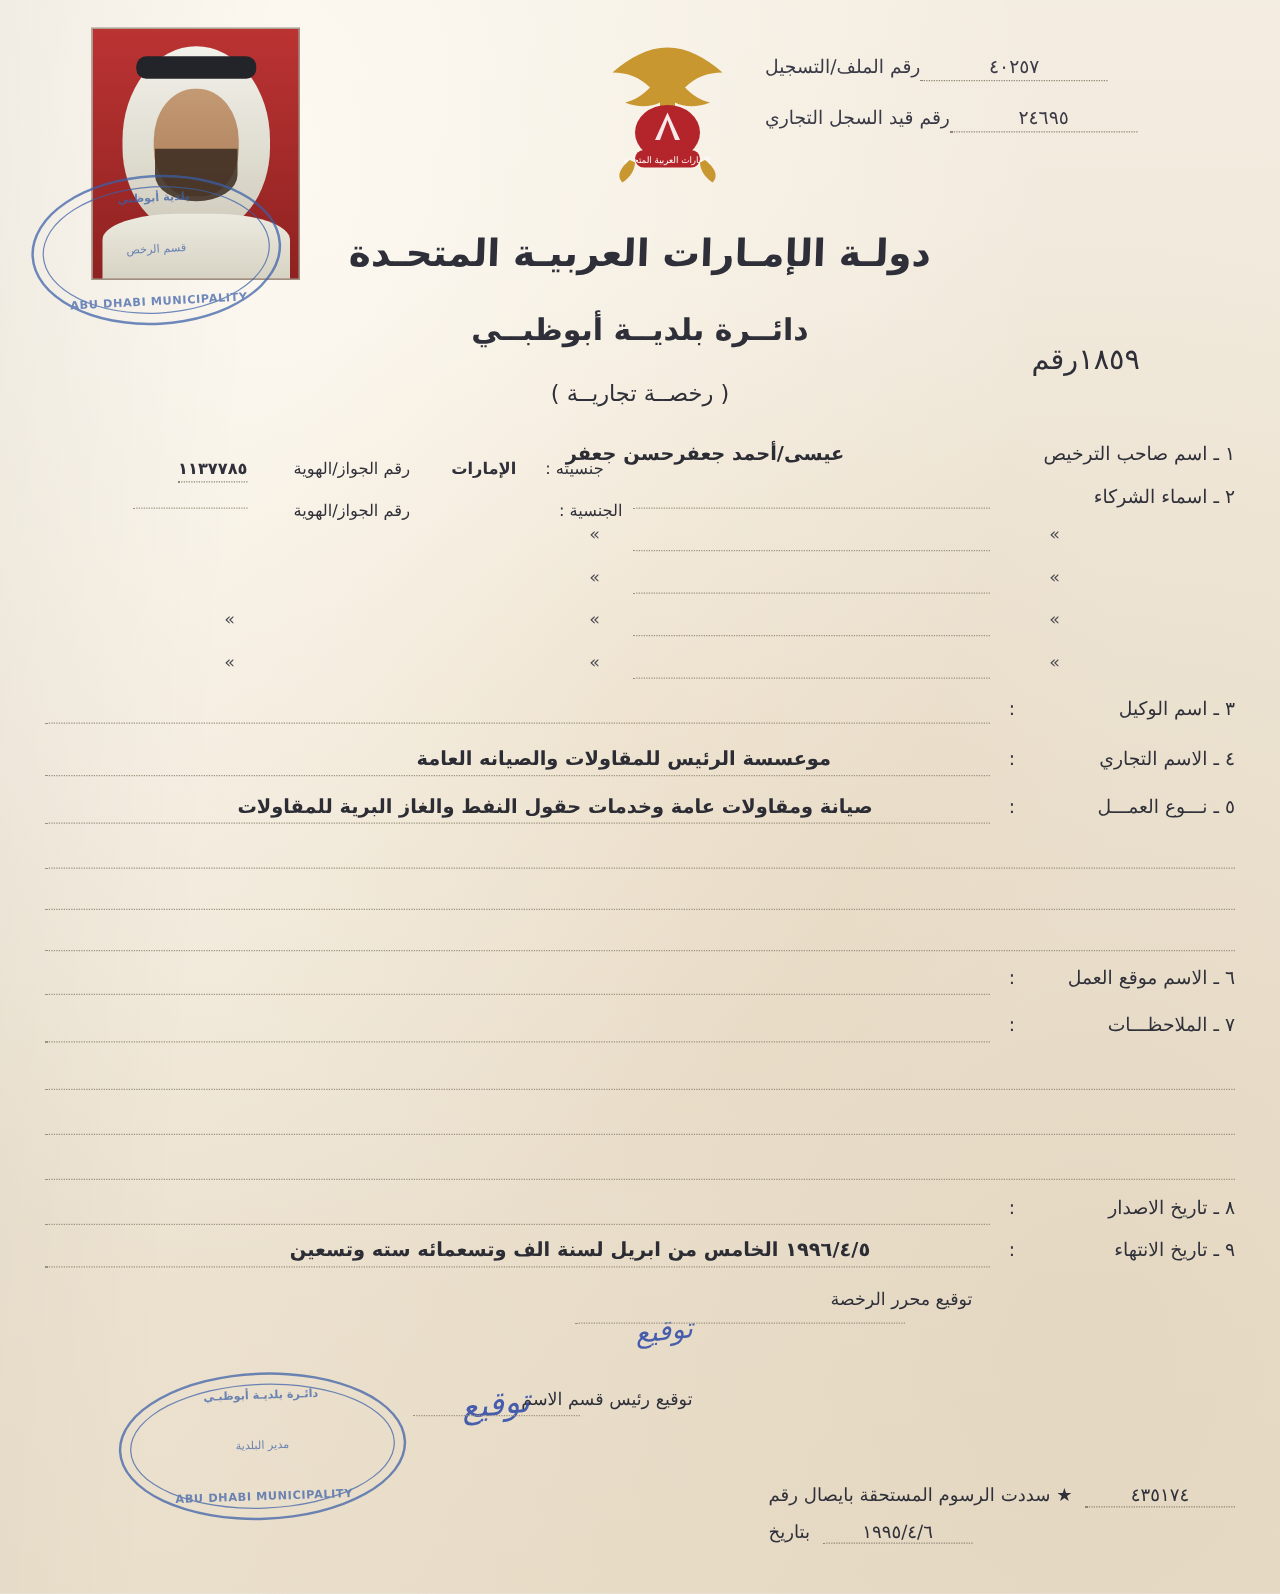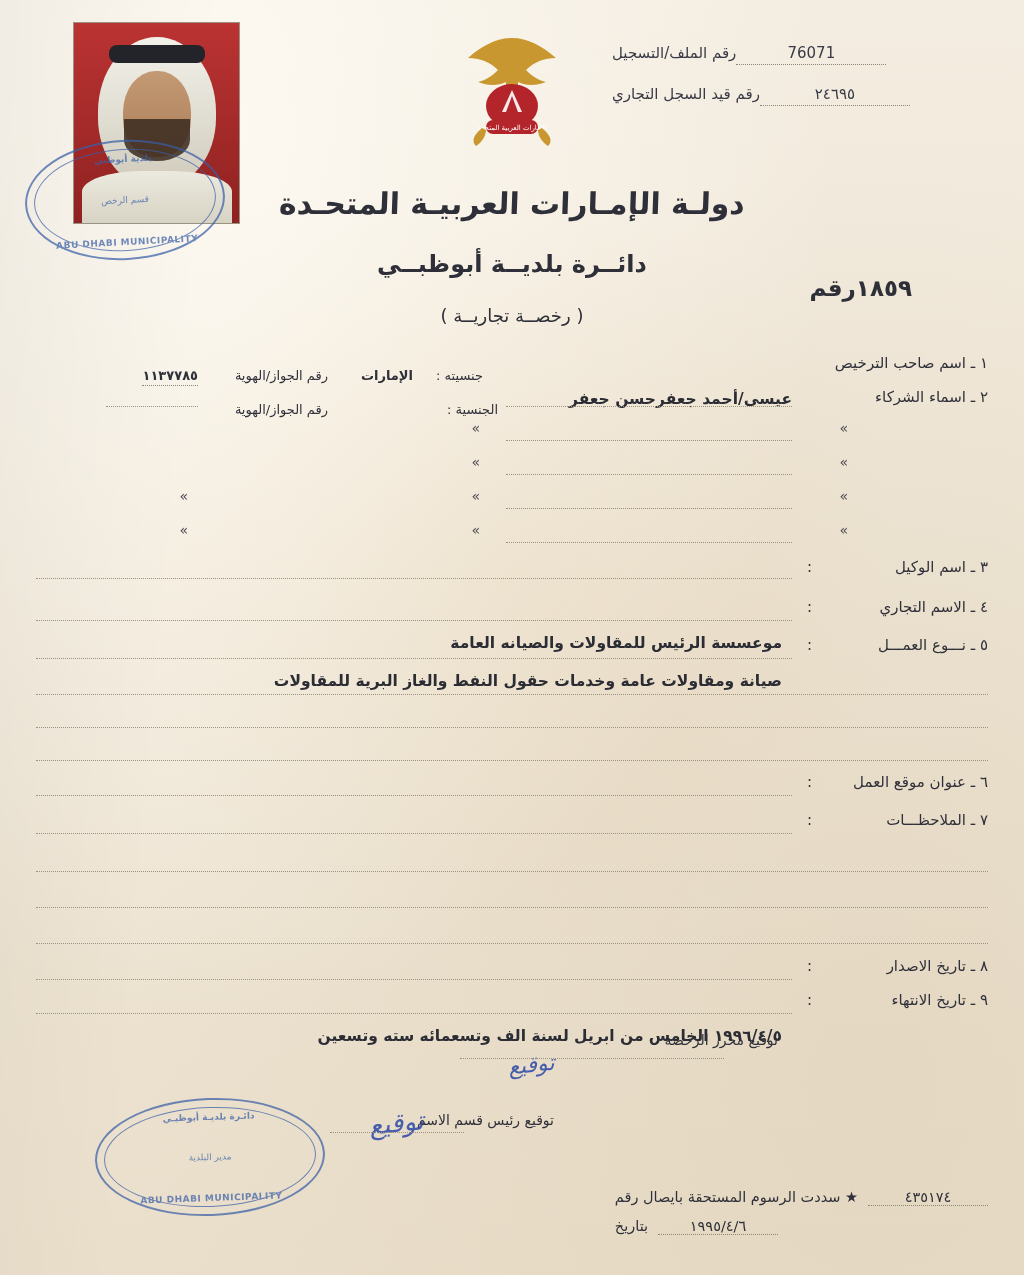--- a/index.html
+++ b/index.html
@@ -56,21 +56,21 @@
     width:66px;height:42px;border-radius:0 0 50% 50%;
     background:#3a2a20;opacity:.85;
   }
   .photo .shoulders{
     position:absolute;left:50%;bottom:0;transform:translateX(-50%);
     width:150px;height:52px;border-radius:40% 40% 0 0;
     background:linear-gradient(180deg,#eceadf 0%,#d7d3c4 100%);
   }
 
   
-  .emblem{position:absolute;left:452px;top:24px;width:120px;height:125px;}
+  .emblem{position:absolute;left:474px;top:24px;width:120px;height:125px;}
   .emblem svg{width:100%;height:100%;}
 
   
   .stamp{position:absolute;color:#3a5fa8;opacity:.72;}
   .stamp .ring{
     position:absolute;inset:0;border:2px solid #3a5fa8;border-radius:50%;
   }
   .stamp .ring2{position:absolute;inset:9px;border:1px solid #3a5fa8;border-radius:50%;}
   .stamp .txt-top,.stamp .txt-bot{
     position:absolute;left:0;right:0;text-align:center;
@@ -105,36 +105,35 @@
   .subtitle{
     position:absolute;left:0;right:0;top:250px;text-align:center;
     font-size:24px;font-weight:bold;color:#2e2f38;letter-spacing:2px;
   }
   .doc-type{
     position:absolute;left:0;right:0;top:305px;text-align:center;
     font-size:18px;color:#2e2f38;
   }
   .lic-no{
     position:absolute;right:88px;top:275px;
-    font-size:23px;font-weight:bold;color:#2e2f38;letter-spacing:2px;
+    font-size:23px;font-weight:normal;color:#2e2f38;letter-spacing:2px;
   }
   .lic-no .num{margin-right:24px;}
 
   
   .form{position:absolute;left:36px;right:36px;top:352px;}
   .row{position:relative;height:29px;font-size:15px;color:#2f3039;}
   .row .lead{
     position:absolute;right:0;top:2px;width:172px;text-align:right;white-space:nowrap;
   }
   .row .colon{position:absolute;right:176px;top:2px;}
   .row .fill{
-    position:absolute;right:196px;left:0;top:2px;
+    position:absolute;right:196px;left:0;top:2px;text-align:center;
     border-bottom:1px dotted #8d867355;
     padding-bottom:3px;
-    margin-top:36px;
   }
   .row .fill.hand{
     color:#2b2c34;font-weight:bold;font-size:15.5px;
   }
   .row .sub-lbl{
     position:absolute;top:16px;font-size:13px;white-space:nowrap;
   }
   .dotline{
     position:absolute;border-bottom:1px dotted #9a937f;
   }
@@ -195,21 +194,21 @@
       <text x="60" y="106" font-size="7" text-anchor="middle" fill="#ffffff" font-family="DejaVu Sans, sans-serif">الإمارات العربية المتحدة</text>
       <g fill="#c8972f">
         <path d="M30 104 C20 112 20 118 24 122 C30 118 34 112 34 106 Z"></path>
         <path d="M90 104 C100 112 100 118 96 122 C90 118 86 112 86 106 Z"></path>
       </g>
     </svg>
   </div>
 
   <div class="hdr-right">
     <div class="hdr-row">
-      <span class="val">76071</span>
+      <span class="val">٤٠٢٥٧</span>
       <span class="lbl">رقم الملف/التسجيل</span>
     </div>
     <div class="hdr-row">
       <span class="val">٢٤٦٩٥</span>
       <span class="lbl">رقم قيد السجل التجاري</span>
     </div>
   </div>
 
   <div class="title-ar">دولـة الإمـارات العربيـة المتحـدة</div>
   <div class="subtitle">دائــرة بلديــة أبوظبــي</div>
@@ -306,21 +305,21 @@
     <div class="row" style="height:33px">
       <span class="dotline" style="right:0;left:0;top:22px"></span>
     </div>
     <div class="row" style="height:33px">
       <span class="dotline" style="right:0;left:0;top:22px"></span>
     </div>
 
     <div class="row" style="height:38px">
       <span class="lead">
         <span>٦ ـ</span>
-        <span>عنوان موقع العمل</span>
+        <span>الاسم موقع العمل</span>
       </span>
       <span class="colon">:</span>
       <span class="dotline" style="right:196px;left:0;top:24px"></span>
     </div>
 
     <div class="row" style="height:38px">
       <span class="lead">
         <span>٧ ـ</span>
         <span>الملاحظـــات</span>
       </span>

